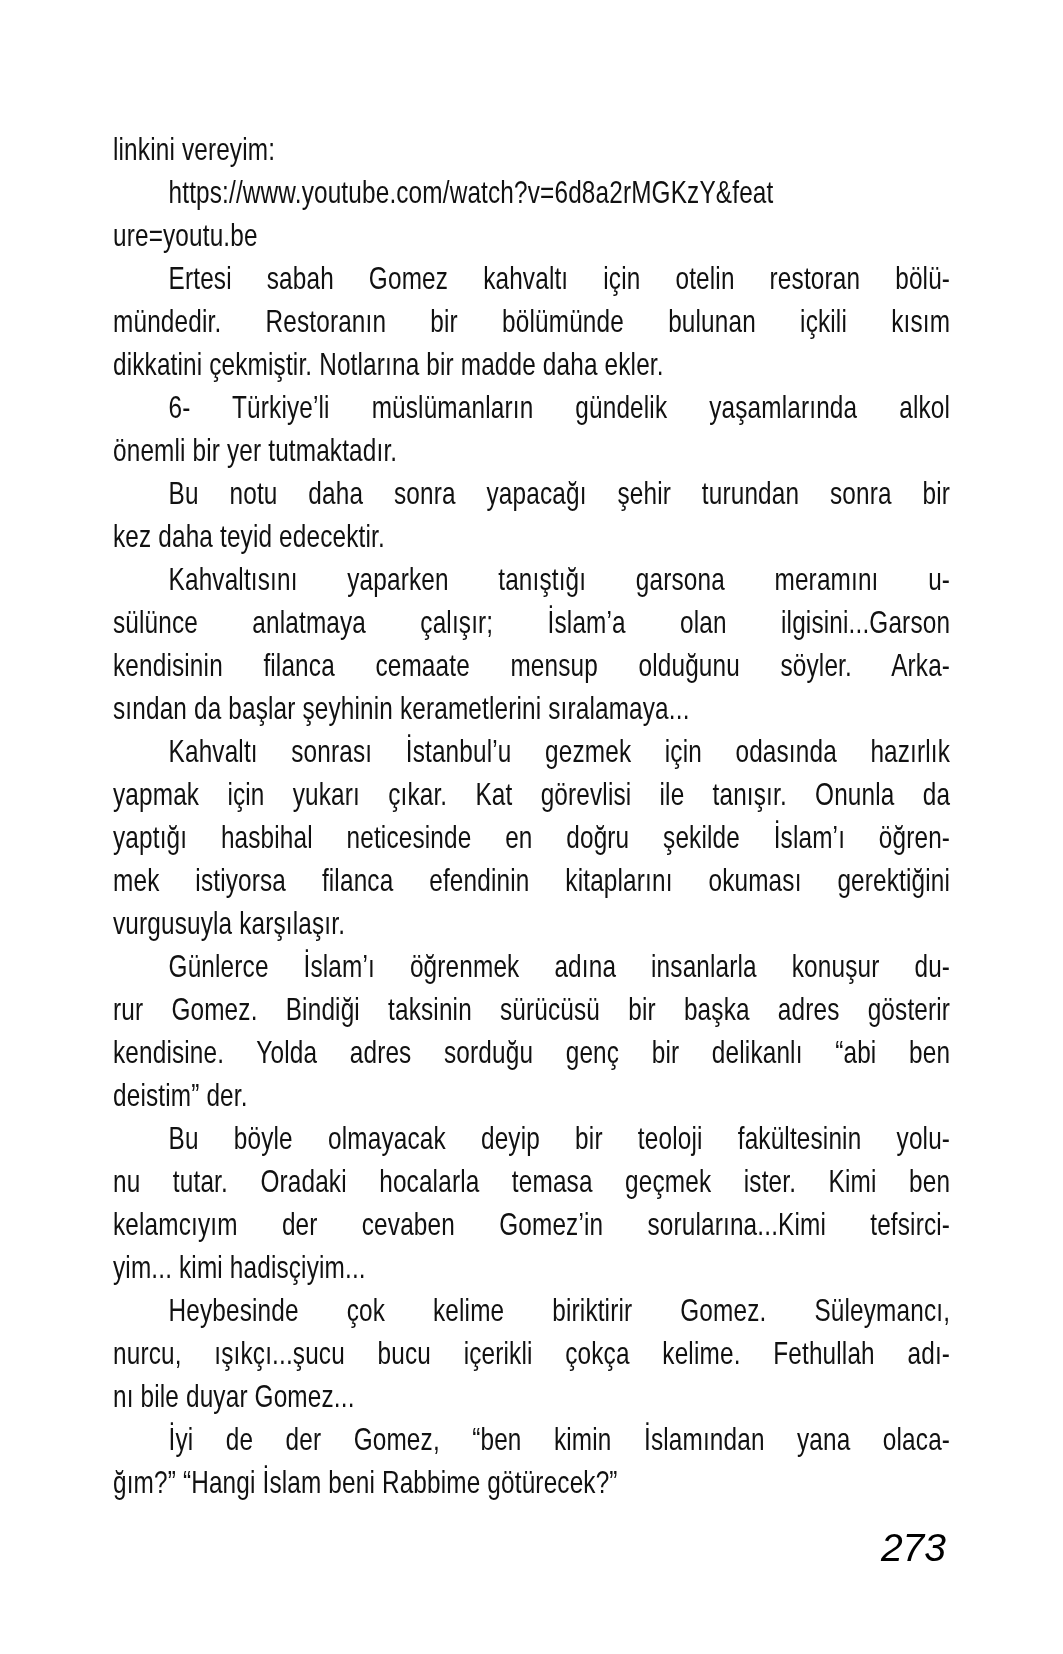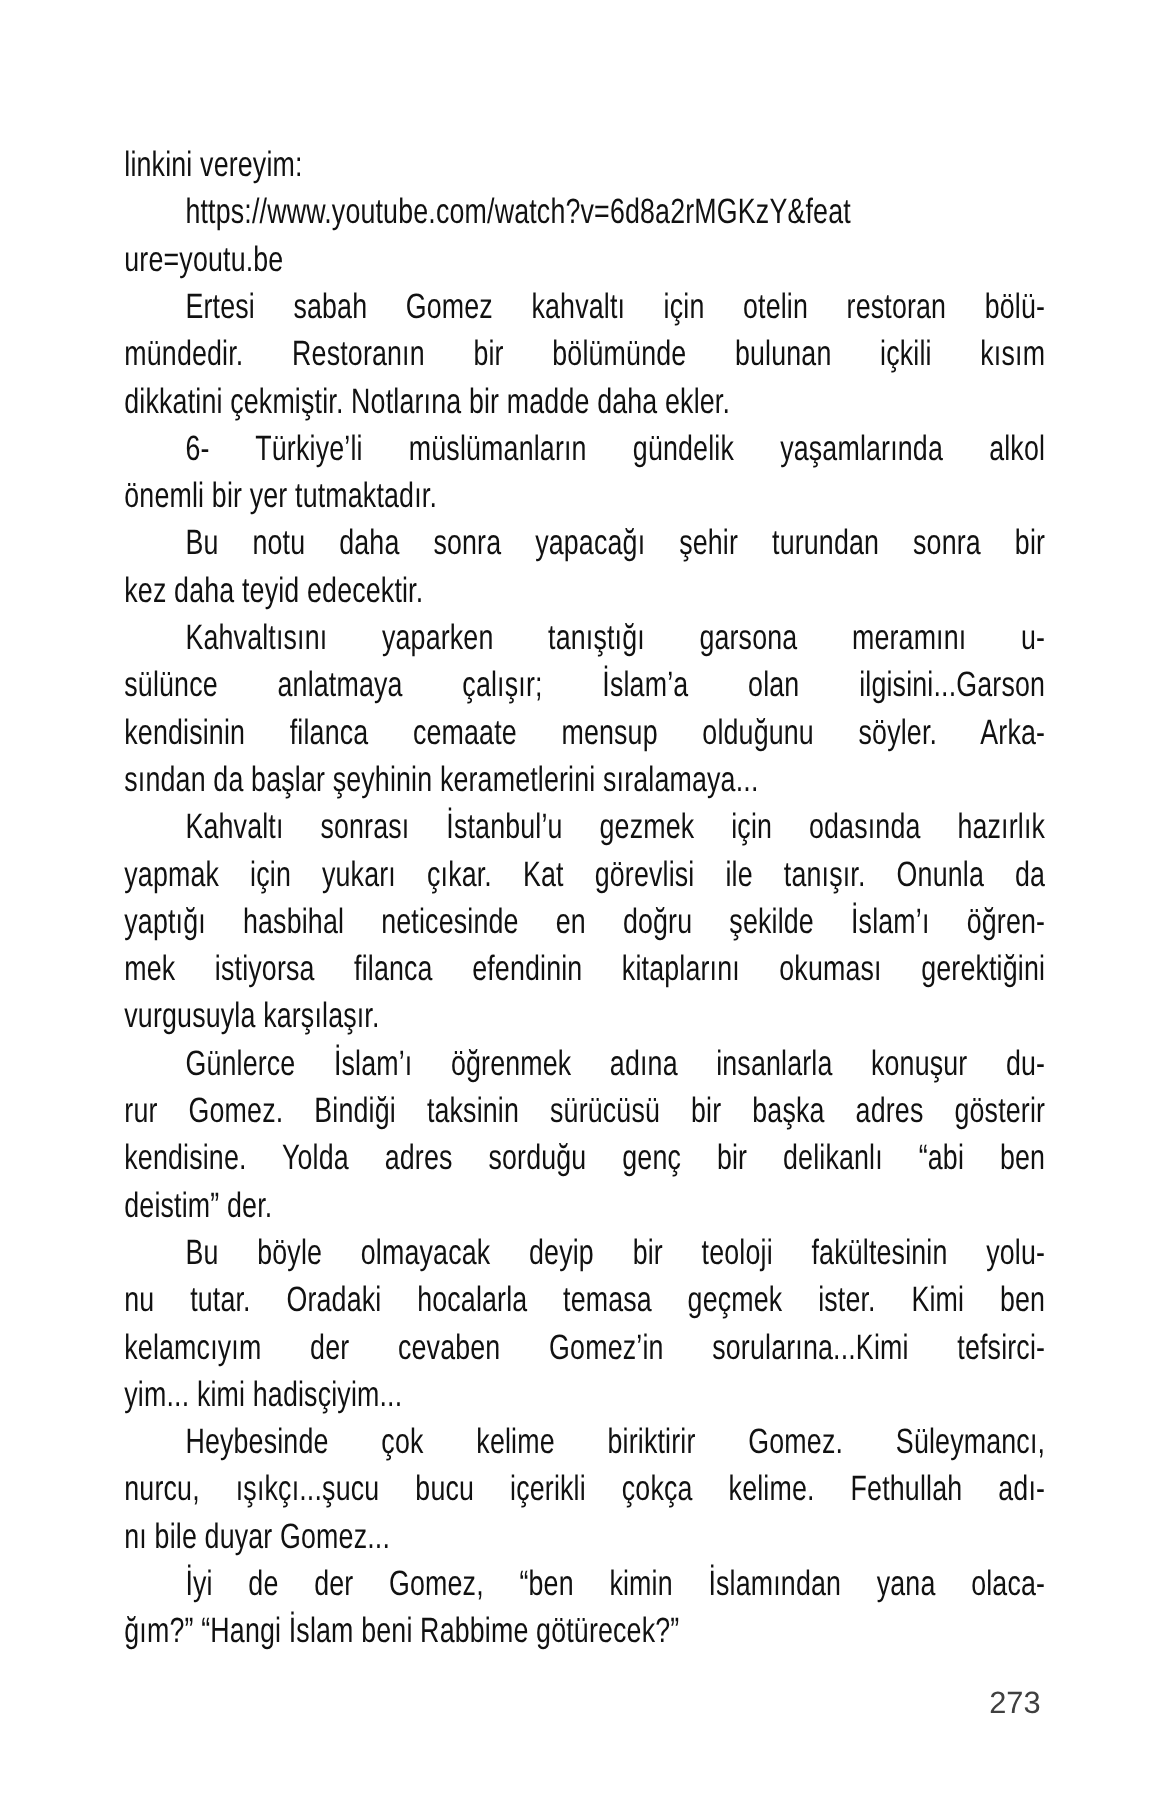--- a/index.html
+++ b/index.html
@@ -36,23 +36,24 @@
     text-align: justify;
     text-align-last: justify;
   }
   .text-line.indent {
     padding-left: 73px;
   }
   .page-number {
     position: absolute;
     top: 1526px;
     right: 117px;
-    font-size: 28px;
+    font-size: 39px;
     line-height: 43px;
-    color: #404040;
+    color: #000000;
+    font-style: italic;
   }
 </style>
 </head>
 <body>
 
 <div class="book-page">
   <div class="text-block">
 
   <div class="text-line"><span>linkini vereyim:</span></div>
       <div class="text-line indent"><span>https://www.youtube.com/watch?v=6d8a2rMGKzY&amp;feat</span></div>

